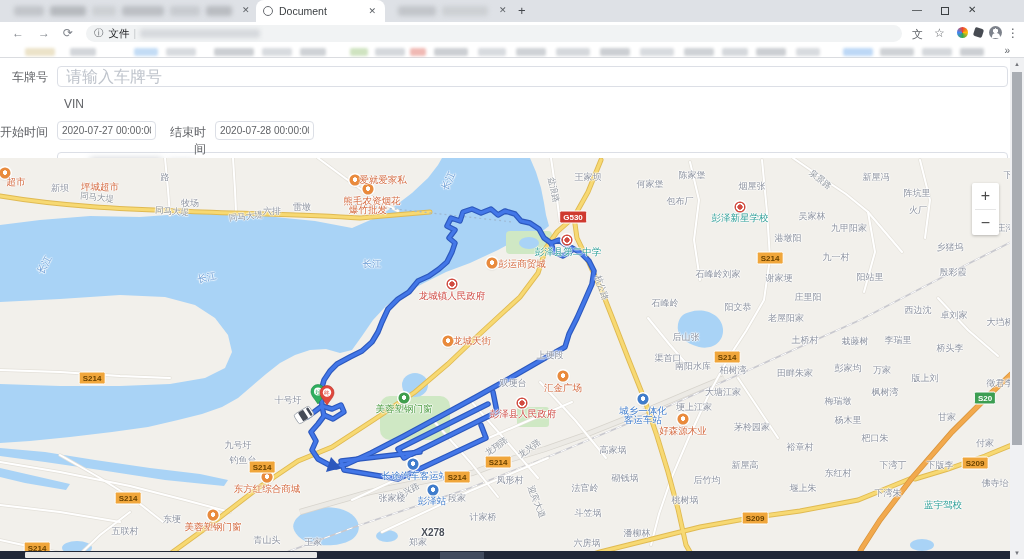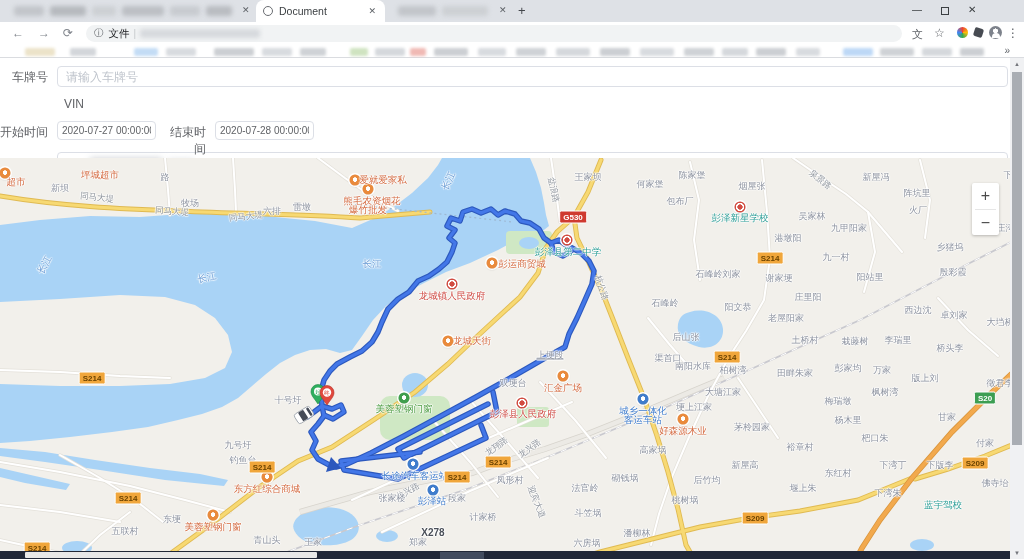--- a/index.html
+++ b/index.html
@@ -27,21 +27,21 @@
   .extdark{position:absolute;top:28px;width:9px;height:9px;background:#474b52;border-radius:2px;transform:rotate(18deg);}
   .avatar{position:absolute;top:26px;width:13px;height:13px;border-radius:50%;background:radial-gradient(circle at 50% 38%,#fff 0 2.4px,#7d828b 2.6px);}
   .avatar:after{content:"";position:absolute;left:2.5px;top:7px;width:8px;height:5px;border-radius:4px 4px 0 0;background:#fff;}
   #bookmarks{position:absolute;left:0;top:45px;width:1024px;height:13px;background:#fff;border-bottom:1px solid #dadce0;}
   .bm{position:absolute;top:2.5px;height:8px;border-radius:2px;filter:blur(1.6px);}
   .bm-more{position:absolute;right:14px;top:0;font-size:10px;color:#5f6368;}
 
   
   #panel{position:absolute;left:0;top:58px;width:1010px;height:100px;background:#fff;}
   .flabel{position:absolute;font-size:12px;color:#606266;text-align:right;}
-  .finput{position:absolute;background:#fff;border:1px solid #dcdfe6;border-radius:4px;font-size:12px;color:#606266;padding:0 8px;outline:none;}
+  .finput{position:absolute;background:#fff;border:1px solid #dcdfe6;border-radius:4px;font-size:16px;color:#606266;padding:0 8px;outline:none;}
   .finput::placeholder{color:#bfc4cc;}
   #vin-box{position:absolute;left:57px;top:94px;width:951px;height:21px;border:1px solid #dcdfe6;border-radius:4px;display:flex;align-items:center;padding:0 8px;font-size:12px;color:#606266;}
   .vin-blur{width:72px;height:10px;margin-left:2px;background:#cfd2d6;border-radius:2px;filter:blur(3px);}
   .vin-blur2{width:26px;height:8px;margin-left:6px;background:#e3e5e8;border-radius:2px;filter:blur(3px);}
   .fbtn{position:absolute;left:315px;top:121px;width:52px;height:20px;background:#1ba188;color:#fff;font-size:11px;border:none;border-radius:3px;cursor:pointer;line-height:20px;text-align:center;}
 
   
   #map{position:absolute;left:0;top:158px;width:1010px;height:394px;background:#f2f0eb;overflow:hidden;}
   #map-overlay{position:absolute;left:0;top:0;width:1010px;height:394px;}
   .ml{position:absolute;white-space:nowrap;transform:translate(-50%,-50%);pointer-events:none;
@@ -326,21 +326,21 @@
         <span class="ml r" style="left: 97px; top: 40px; transform: translate(-50%, -50%) rotate(6deg);">同马大堤</span>
         <span class="ml r" style="left: 172px; top: 54px; transform: translate(-50%, -50%) rotate(4deg);">同马大堤</span>
         <span class="ml r" style="left: 246px; top: 59px; transform: translate(-50%, -50%) rotate(-6deg);">同马大堤</span>
         <span class="ml r" style="left: 553px; top: 32px; transform: translate(-50%, -50%) rotate(78deg);">盆浪路</span>
         <span class="ml r" style="left: 820px; top: 22px; transform: translate(-50%, -50%) rotate(38deg);">泉景路</span>
         <span class="ml r" style="left: 601px; top: 130px; transform: translate(-50%, -50%) rotate(72deg);">杭公路</span>
         <span class="ml r" style="left: 497px; top: 289px; transform: translate(-50%, -50%) rotate(-36deg);">龙翔路</span>
         <span class="ml r" style="left: 530px; top: 291px; transform: translate(-50%, -50%) rotate(-36deg);">龙兴路</span>
         <span class="ml r" style="left: 408px; top: 334px; transform: translate(-50%, -50%) rotate(-30deg);">龙兴路</span>
         <span class="ml r" style="left: 536px; top: 344px; transform: translate(-50%, -50%) rotate(68deg);">迎宾大道</span>
-        <span class="ml c" style="left: 100px; top: 17px; text-align: center;">坪城超市</span>
+        <span class="ml c" style="left: 100px; top: 29px; text-align: center;">坪城超市</span>
         <span class="ml c" style="left: 16px; top: 24px;">超市</span>
         <span class="ml c" style="left: 383px; top: 22px;">爱就爱家私</span>
         <span class="ml c" style="left: 372px; top: 43px;">熊毛农资烟花</span>
         <span class="ml c" style="left: 368px; top: 52px;">爆竹批发</span>
         <span class="ml c" style="left: 522px; top: 106px;">彭运商贸城</span>
         <span class="ml c" style="left: 472px; top: 183px;">龙城天街</span>
         <span class="ml c" style="left: 563px; top: 230px;">汇金广场</span>
         <span class="ml c" style="left: 267px; top: 331px;">东方红综合商城</span>
         <span class="ml c" style="left: 213px; top: 369px;">美蓉塑钢门窗</span>
         <span class="ml c" style="left: 683px; top: 273px;">好森源木业</span>
@@ -410,40 +410,40 @@
         <span class="ml v" style="left: 985px; top: 285px;">付家</span>
         <span class="ml v" style="left: 800px; top: 289px;">裕章村</span>
         <span class="ml v" style="left: 745px; top: 307px;">新屋高</span>
         <span class="ml v" style="left: 893px; top: 307px;">下湾丁</span>
         <span class="ml v" style="left: 940px; top: 307px;">下版李</span>
         <span class="ml v" style="left: 838px; top: 315px;">东红村</span>
         <span class="ml v" style="left: 707px; top: 322px;">后竹均</span>
         <span class="ml v" style="left: 803px; top: 330px;">堰上朱</span>
         <span class="ml v" style="left: 888px; top: 335px;">下湾朱</span>
         <span class="ml v" style="left: 995px; top: 325px;">佛寺坮</span>
-        <span class="ml v" style="left: 613px; top: 292px; margin-left: 40px;">高家埚</span>
+        <span class="ml v" style="left: 613px; top: 292px;">高家埚</span>
         <span class="ml v" style="left: 625px; top: 320px;">砌钱埚</span>
         <span class="ml v" style="left: 685px; top: 342px;">桃树埚</span>
         <span class="ml v" style="left: 637px; top: 375px;">潘柳林</span>
         <span class="ml v" style="left: 587px; top: 385px;">六房埚</span>
         <span class="ml v" style="left: 588px; top: 355px;">斗笠埚</span>
         <span class="ml v" style="left: 585px; top: 330px;">法官岭</span>
         <span class="ml v" style="left: 510px; top: 322px;">凤形村</span>
         <span class="ml v" style="left: 457px; top: 340px;">段家</span>
         <span class="ml v" style="left: 483px; top: 359px;">计家桥</span>
         <span class="ml v" style="left: 418px; top: 384px;">郑家</span>
         <span class="ml v" style="left: 345px; top: 406px;">高桥束</span>
         <span class="ml v" style="left: 313px; top: 384px;">王家</span>
         <span class="ml v" style="left: 267px; top: 382px;">青山头</span>
         <span class="ml v" style="left: 125px; top: 373px;">五联村</span>
         <span class="ml v" style="left: 172px; top: 361px;">东埂</span>
         <span class="ml v" style="left: 238px; top: 287px;">九号圩</span>
         <span class="ml v" style="left: 288px; top: 242px;">十号圩</span>
         <span class="ml v" style="left: 243px; top: 302px;">钓鱼台</span>
-        <span class="ml v" style="left: 550px; top: 197px; text-decoration: underline;">上埂段</span>
+        <span class="ml v" style="left: 550px; top: 197px;">上埂段</span>
         <span class="ml v" style="left: 513px; top: 225px;">双埂台</span>
         <span class="ml v" style="left: 392px; top: 340px;">张家楼</span>
         <span class="mb g" style="left: 573px; top: 59px;">G530</span>
         <span class="mb y" style="left: 92px; top: 220px;">S214</span>
         <span class="mb y" style="left: 262px; top: 309px;">S214</span>
         <span class="mb y" style="left: 128px; top: 340px;">S214</span>
         <span class="mb y" style="left: 37px; top: 390px;">S214</span>
         <span class="mb y" style="left: 457px; top: 319px;">S214</span>
         <span class="mb y" style="left: 498px; top: 304px;">S214</span>
         <span class="mb y" style="left: 727px; top: 199px;">S214</span>

